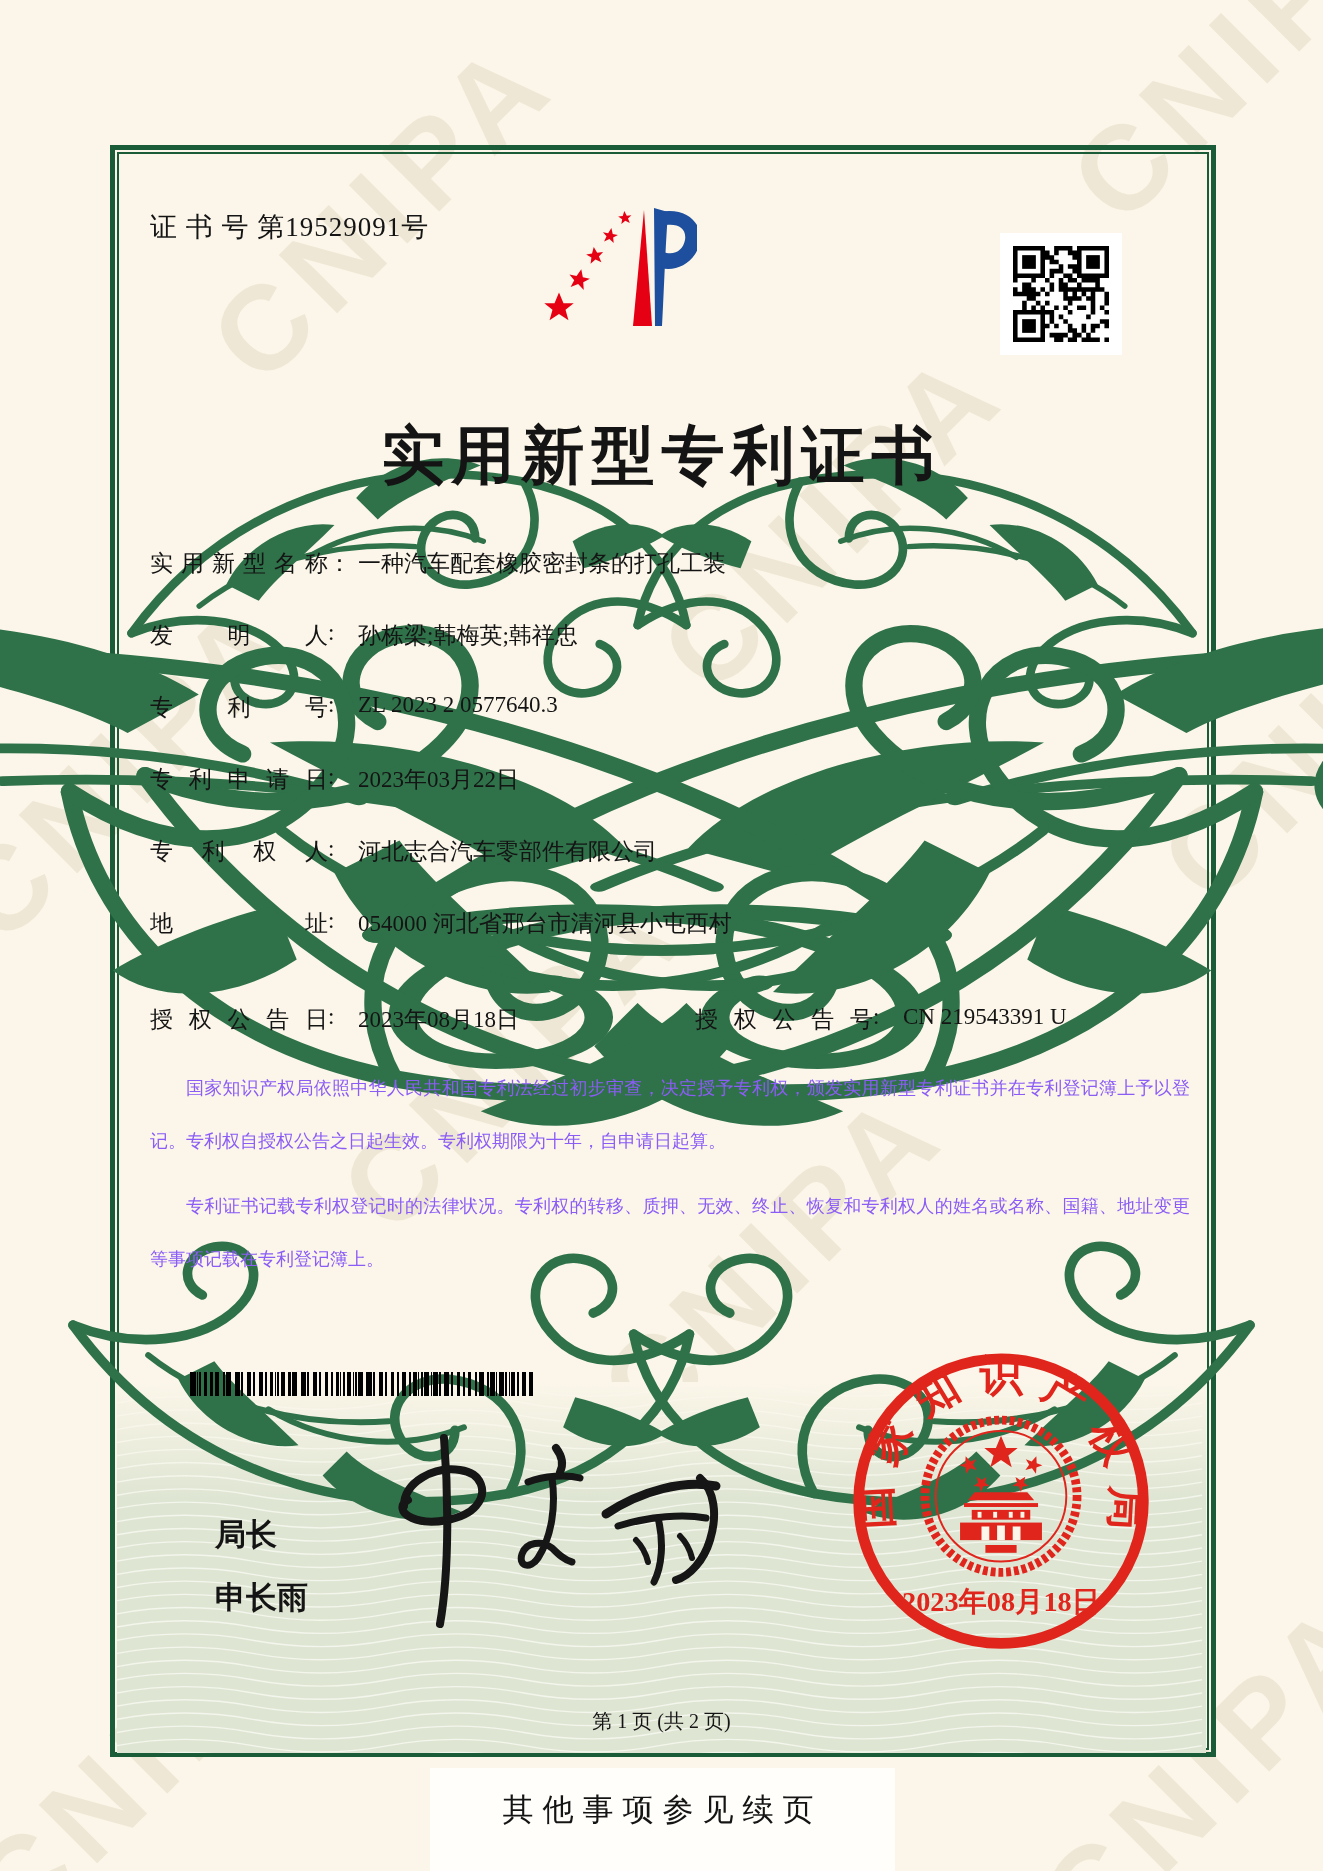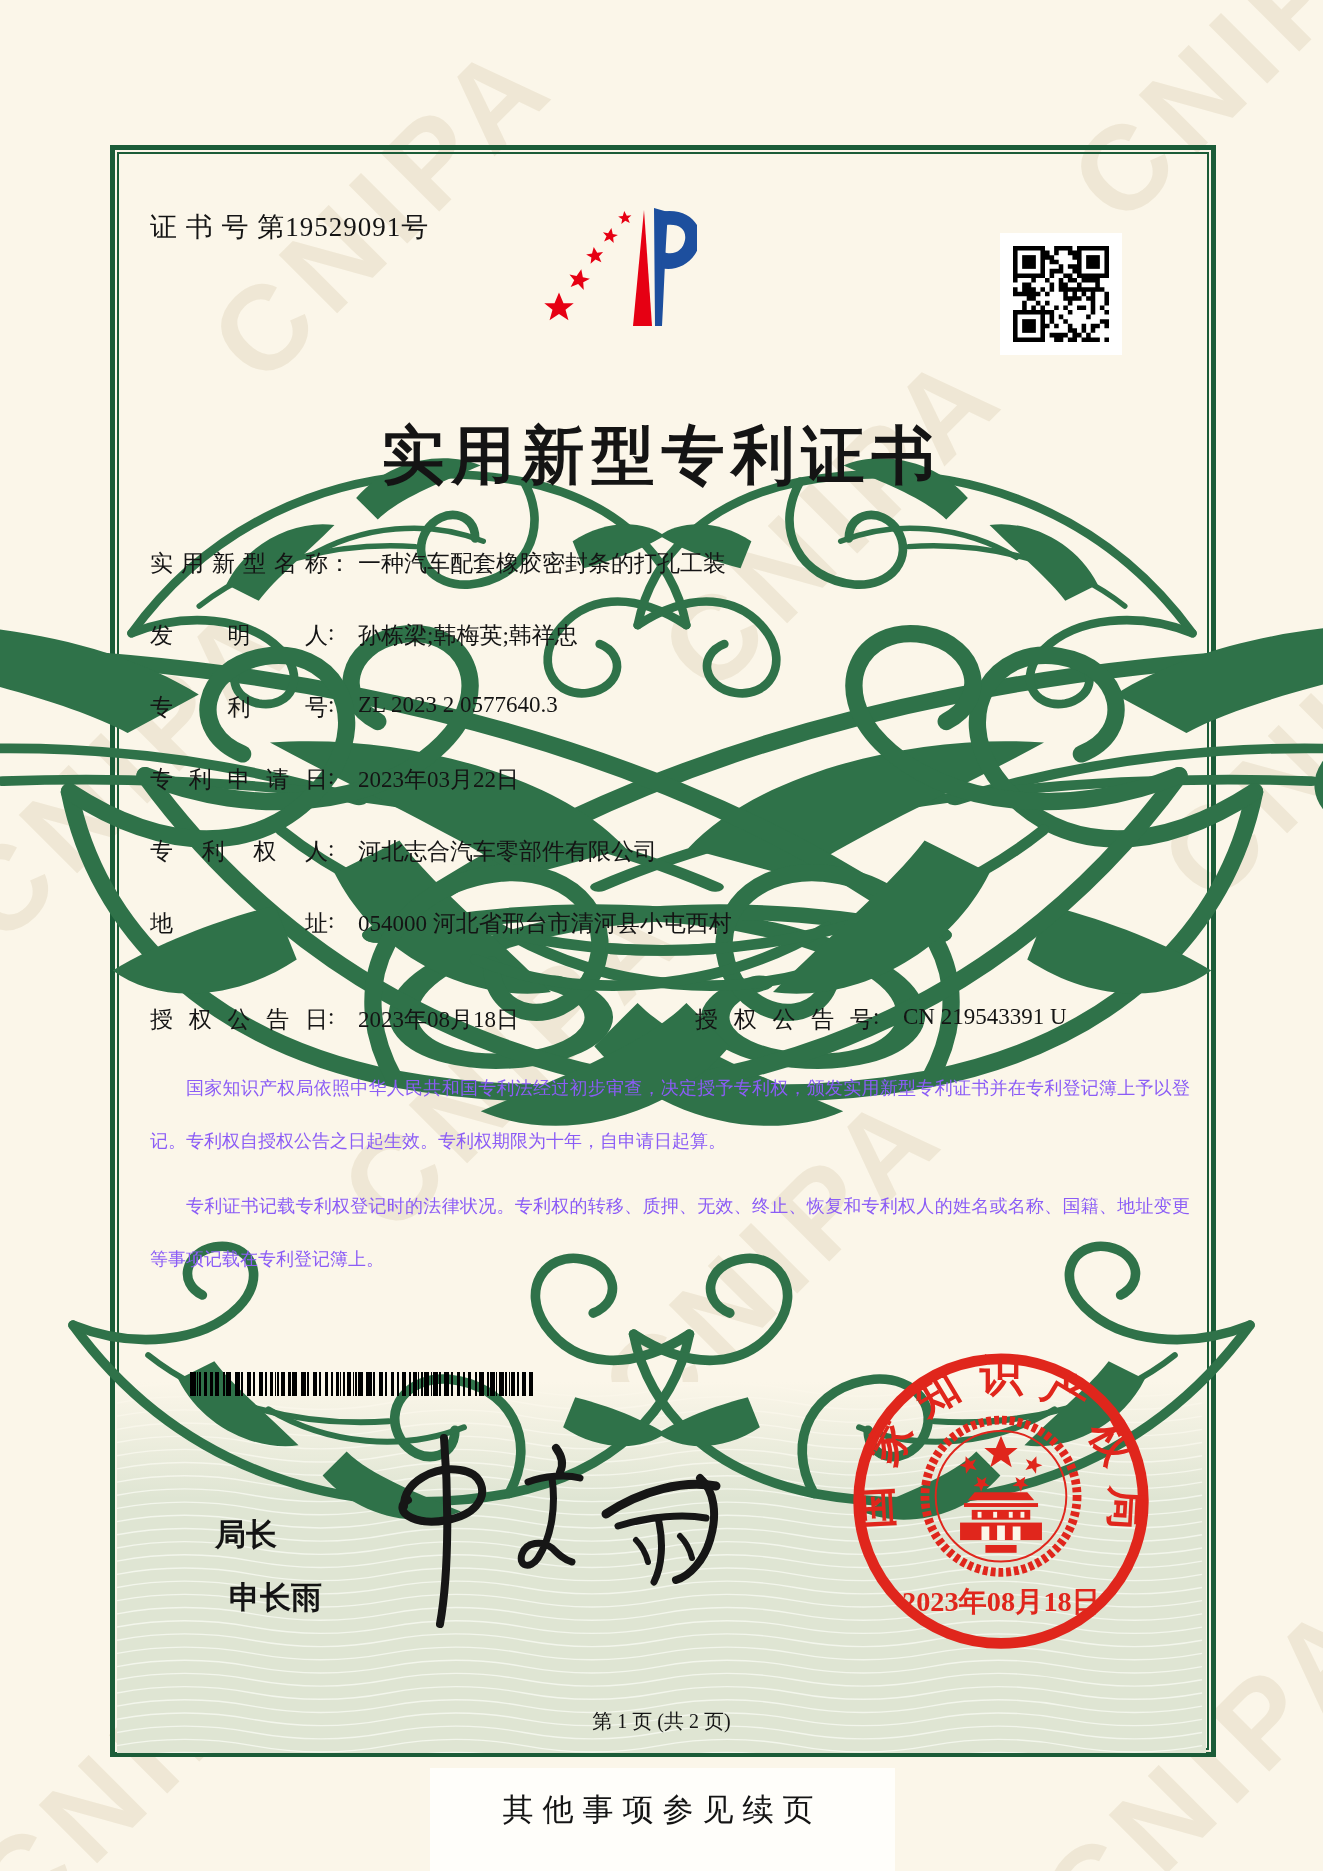--- a/index.html
+++ b/index.html
@@ -56,21 +56,21 @@
     background-color:transparent;
     background-image:
       repeating-linear-gradient(90deg,#000 0 2px,transparent 2px 6px),
       repeating-linear-gradient(90deg,#000 0 3px,transparent 3px 11px),
       repeating-linear-gradient(90deg,transparent 0 4px,#000 4px 5px,transparent 5px 13px);
     border-left:3px solid #000;border-right:3px solid #000;
   }
   
   .director-title{position:absolute;left:215px;top:1514px;font-size:31px;font-weight:bold;
     font-family:"Liberation Sans","DejaVu Sans",sans-serif;}
-  .director-name{position:absolute;left:229px;top:1577px;font-size:31px;font-weight:bold;
+  .director-name{position:absolute;left:215px;top:1577px;font-size:31px;font-weight:bold;
     font-family:Liberation Mono, monospace;}
   .signature{position:absolute;left:360px;top:1418px;}
   
   .seal{position:absolute;left:845px;top:1350px;}
   
   .page-footer{position:absolute;left:0;top:1708px;width:1323px;text-align:center;font-size:20px;}
   .note-band{
     position:absolute;left:430px;top:1768px;width:465px;height:108px;
     background:#fffefa;text-align:center;
   }

